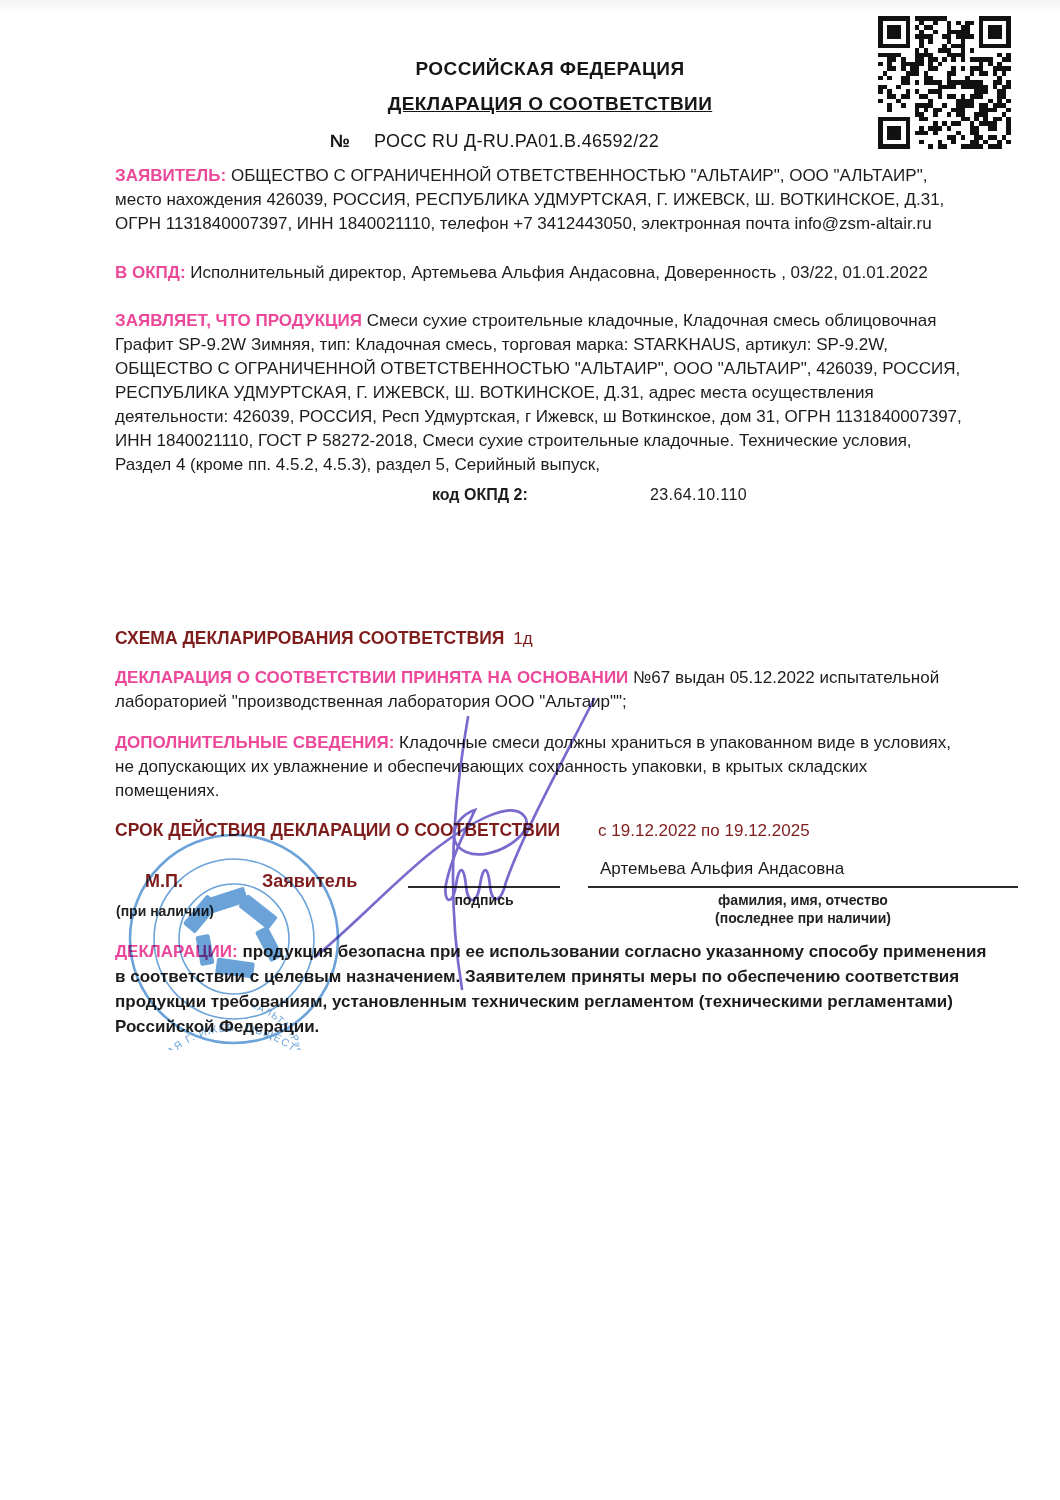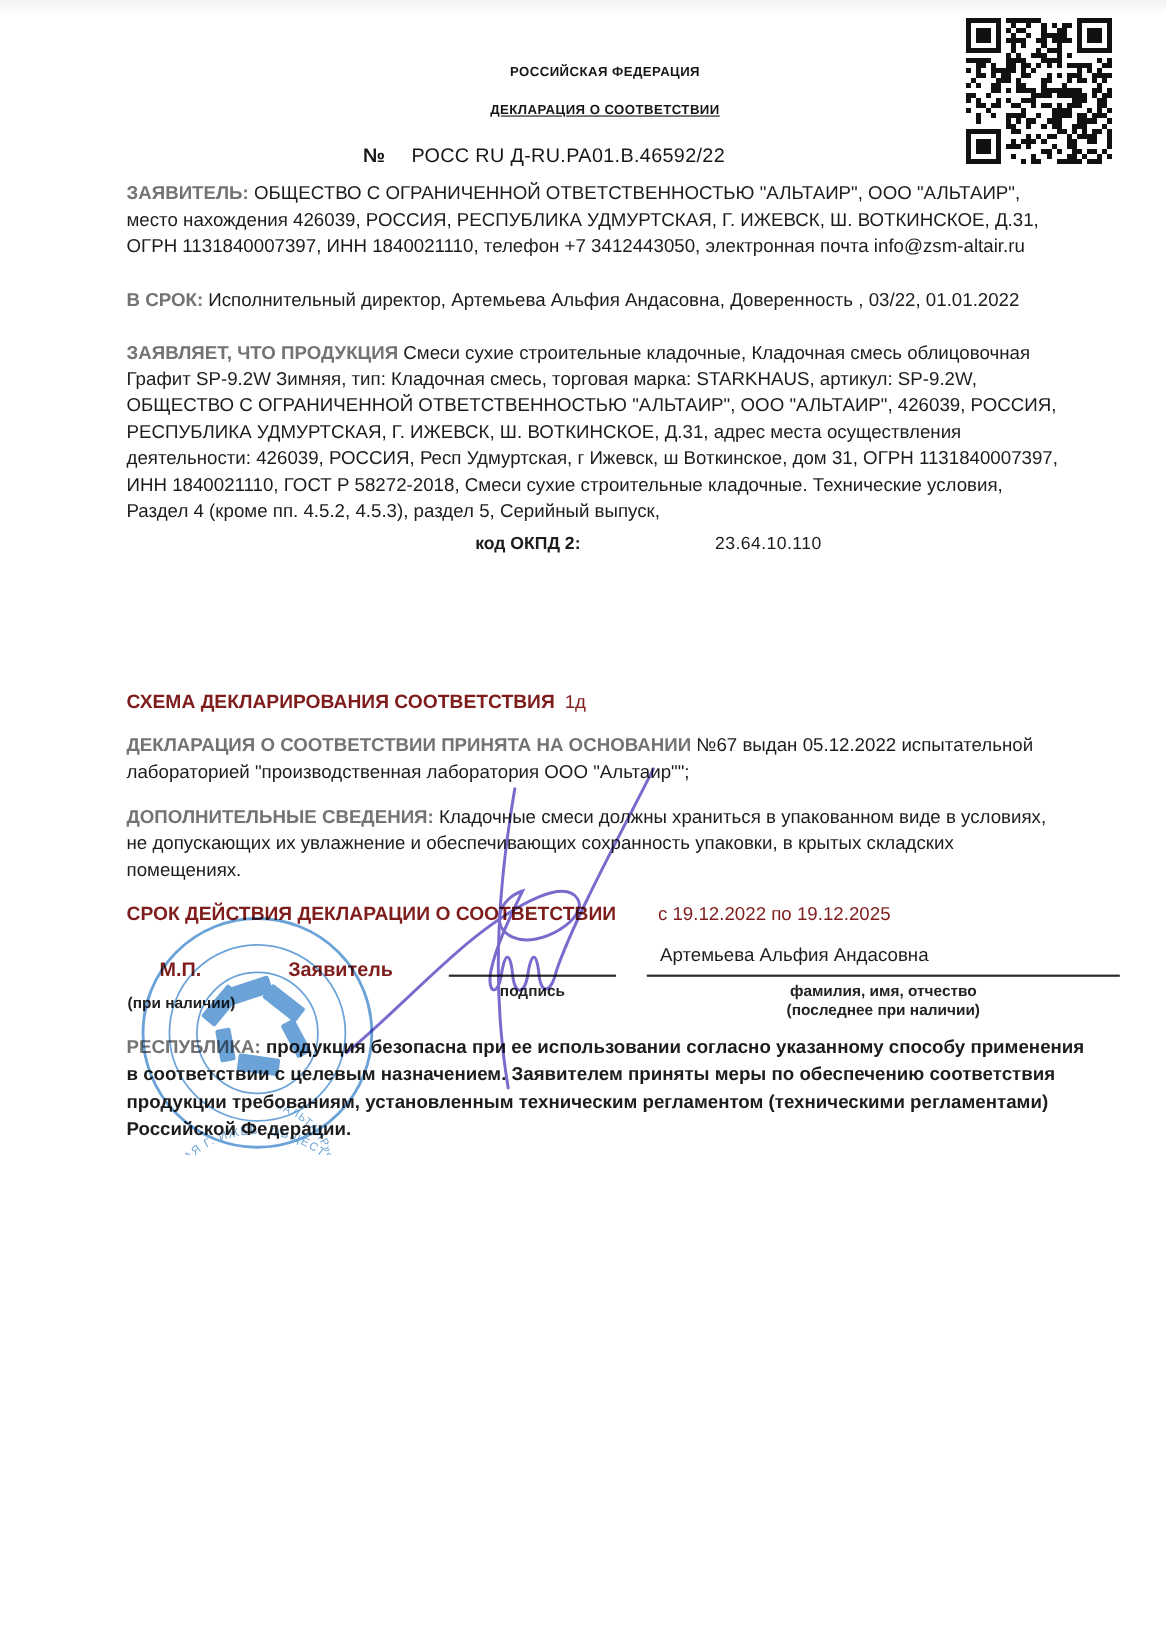--- a/index.html
+++ b/index.html
@@ -8,31 +8,31 @@
     width:1060px;height:1500px;
     background:#ffffff;
     font-family:"Liberation Sans","DejaVu Sans",sans-serif;
     color:#1c1c1c;
     overflow:hidden;
     box-shadow:0 0 6px rgba(0,0,0,.25);
   }
   .scan-edge{position:absolute;top:0;left:0;right:0;height:14px;
     background:linear-gradient(180deg,rgba(60,60,60,.06),rgba(0,0,0,0));}
   .title{position:absolute;left:40px;width:1020px;text-align:center;
-    font-weight:700;font-size:12px;letter-spacing:.4px;color:#161616;}
+    font-weight:700;font-size:19px;letter-spacing:.4px;color:#161616;}
   .t1{top:58px;}
   .t2{top:93px;text-decoration:underline;}
   .num-row{position:absolute;top:131px;left:0;font-size:18px;color:#161616;}
   .num-sign{position:absolute;left:330px;top:0;font-weight:700;}
   .num-val{position:absolute;left:374px;top:0;white-space:nowrap;letter-spacing:.3px;}
   .qr{position:absolute;left:878px;top:16px;width:133px;height:133px;}
   .qr svg{width:100%;height:100%;display:block;}
   .para{position:absolute;left:115px;width:856px;margin:0;
     font-size:17px;line-height:24px;color:#1c1c1c;text-align:left;}
-  .para b{font-weight:700;color:#737373;}
+  .para b{font-weight:700;color:#ec4899;}
   .code-row{position:absolute;left:432px;font-size:16px;white-space:nowrap;}
   .code-label{display:inline-block;width:218px;font-weight:700;}
   .code-value{letter-spacing:.4px;}
   .inline-val{margin-left:38px;font-weight:400;}
   .heading{position:absolute;left:115px;margin:0;font-size:17.5px;font-weight:700;color:#7f1d1d;}
   .small-cap{font-size:14px;font-weight:700;color:#222;}
   .rule{position:absolute;border-top:2px solid #2b2b2b;height:0;}
   .sig-wrap,.stamp-wrap{position:absolute;mix-blend-mode:multiply;}
   .statement{font-weight:700;line-height:25px;width:884px;}
   .name-text{position:absolute;font-size:17px;white-space:nowrap;}
@@ -378,21 +378,21 @@
     <span class="num-sign">№</span>
     <span class="num-val">РОСС RU Д-RU.РА01.В.46592/22</span>
   </div>
 
   <p class="para" style="top:164px">
     <b>ЗАЯВИТЕЛЬ:</b>
     <span>ОБЩЕСТВО С ОГРАНИЧЕННОЙ ОТВЕТСТВЕННОСТЬЮ "АЛЬТАИР", ООО "АЛЬТАИР", место нахождения 426039, РОССИЯ, РЕСПУБЛИКА УДМУРТСКАЯ, Г. ИЖЕВСК, Ш. ВОТКИНСКОЕ, Д.31, ОГРН 1131840007397, ИНН 1840021110, телефон +7 3412443050, электронная почта info@zsm-altair.ru</span>
   </p>
 
   <p class="para" style="top:261px">
-    <b>В СРОК:</b>
+    <b>В ОКПД:</b>
     <span>Исполнительный директор, Артемьева Альфия Андасовна, Доверенность , 03/22, 01.01.2022</span>
   </p>
 
   <p class="para" style="top:309px">
     <b>ЗАЯВЛЯЕТ, ЧТО ПРОДУКЦИЯ</b>
     <span>Смеси сухие строительные кладочные, Кладочная смесь облицовочная Графит SP-9.2W Зимняя, тип: Кладочная смесь, торговая марка: STARKHAUS, артикул: SP-9.2W, ОБЩЕСТВО С ОГРАНИЧЕННОЙ ОТВЕТСТВЕННОСТЬЮ "АЛЬТАИР", ООО "АЛЬТАИР", 426039, РОССИЯ, РЕСПУБЛИКА УДМУРТСКАЯ, Г. ИЖЕВСК, Ш. ВОТКИНСКОЕ, Д.31, адрес места осуществления деятельности: 426039, РОССИЯ, Респ Удмуртская, г Ижевск, ш Воткинское, дом 31, ОГРН 1131840007397, ИНН 1840021110, ГОСТ Р 58272-2018, Смеси сухие строительные кладочные. Технические условия, Раздел 4 (кроме пп. 4.5.2, 4.5.3), раздел 5, Серийный выпуск,</span>
   </p>
 
   <div class="code-row" style="top:486px">
     <span class="code-label">код ОКПД 2:</span><span class="code-value">23.64.10.110</span>
@@ -423,21 +423,21 @@
 
   <div class="rule" style="top:886px;left:408px;width:152px"></div>
   <div class="small-cap" style="position:absolute;top:892px;left:408px;width:152px;text-align:center">подпись</div>
 
   <div class="name-text" style="top:859px;left:600px">Артемьева Альфия Андасовна</div>
   <div class="rule" style="top:886px;left:588px;width:430px"></div>
   <div class="small-cap centered" style="position:absolute;top:892px;left:588px;width:430px">фамилия, имя, отчество</div>
   <div class="small-cap centered" style="position:absolute;top:910px;left:588px;width:430px">(последнее при наличии)</div>
 
   <p class="para statement" style="top:939px">
-    <b>РЕСПУБЛИКА:</b>
+    <b>ДЕКЛАРАЦИИ:</b>
     <span>продукция безопасна при ее использовании согласно указанному способу применения в соответствии с целевым назначением. Заявителем приняты меры по обеспечению соответствия продукции требованиям, установленным техническим регламентом (техническими регламентами) Российской Федерации.</span>
   </p>
 
   <div class="stamp-wrap" style="left:123px;top:828px;width:222px;height:222px;opacity:.82">
     <svg viewBox="0 0 222 222" width="222" height="222">
       <g fill="none" stroke="#4a8fd0">
         <circle cx="111" cy="111" r="104" stroke-width="2.6"></circle>
         <circle cx="111" cy="111" r="80" stroke-width="1.6"></circle>
         <circle cx="111" cy="111" r="55" stroke-width="1.6"></circle>
       </g>

